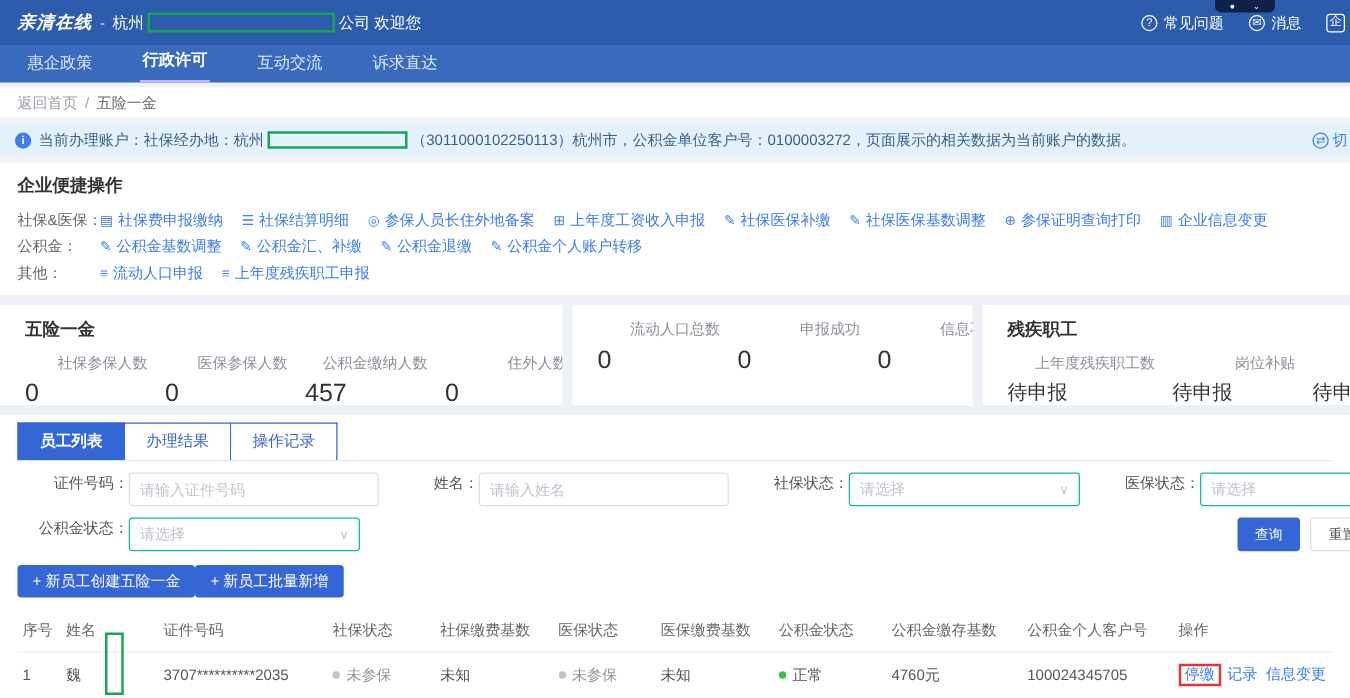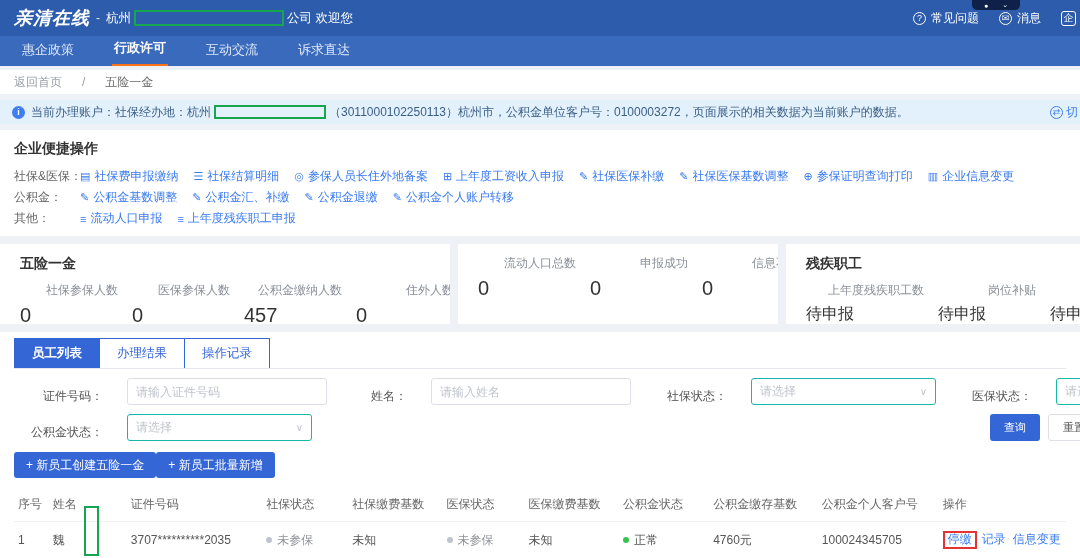--- a/index.html
+++ b/index.html
@@ -2,41 +2,41 @@
 <html><head>
 <meta charset="utf-8">
 <style>
   * { box-sizing: border-box; margin: 0; padding: 0; }
   html,body { width:1080px; height:558px; overflow:hidden; }
   body { background:#eef1f6; font-family:"Liberation Sans", sans-serif; font-size:12px; color:#333; position:relative; }
   a { text-decoration:none; }
 
   
   .topbar { height:36px; background:#2c5cab; display:flex; align-items:center; padding:0 14px; color:#fff; position:relative; }
-  .logo { font-size:18px; font-weight:bold; font-style:italic; letter-spacing:1px; white-space:nowrap; }
+  .logo { font-size:14px; font-weight:bold; font-style:italic; letter-spacing:1px; white-space:nowrap; }
   .tb-dash { margin:0 6px; opacity:.85; }
   .tb-text { font-size:12.5px; white-space:nowrap; }
   .green-box { display:inline-block; border:2px solid #17a552; height:16px; vertical-align:middle; }
   .gb-header { width:150px; margin:0 3px; }
   .topbar-right { margin-left:auto; display:flex; align-items:center; gap:20px; font-size:12px; }
   .tb-link { display:flex; align-items:center; gap:5px; cursor:pointer; white-space:nowrap; }
   .circ-icon { width:13px; height:13px; border:1px solid #fff; border-radius:50%; display:inline-flex; align-items:center; justify-content:center; font-size:9px; line-height:1; }
   .sq-icon { width:15px; height:15px; border:1px solid #fff; border-radius:3px; display:inline-flex; align-items:center; justify-content:center; font-size:10px; line-height:1; }
   .corner-ent { margin-right:-10px; }
 
   
   .overlay-widget { position:absolute; top:0; right:60px; height:10px; background:#0f2148; border-radius:0 0 5px 5px; display:flex; align-items:center; gap:14px; padding:0 12px; color:#fff; font-size:7px; z-index:20; }
 
   
   .navbar { height:30px; background:#3a6abc; display:flex; align-items:flex-end; padding:0 20px; gap:36px; color:#dfe8fa; }
   .nav-item { font-size:13px; padding:0 2px 7px; cursor:pointer; white-space:nowrap; }
-  .nav-item.active { color:#fff; font-weight:bold; border-bottom:2px solid #f97316; }
-
-  
-  .crumbbar { background:#fff; height:24px; margin-top:4px; display:flex; align-items:center; padding:0 14px; color:#9aa0a8; font-size:12px; gap:20px; }
+  .nav-item.active { color:#fff; font-weight:bold; border-bottom:2px solid #c4b5fd; }
+
+  
+  .crumbbar { background:#fff; height:24px; margin-top:4px; display:flex; align-items:center; padding:0 14px; color:#9aa0a8; font-size:12px; gap:6px; }
   .crumb-back { cursor:pointer; }
   .crumb-cur { color:#666; }
 
   
   .notice { margin-top:6px; background:#e3f1fd; height:24px; display:flex; align-items:center; padding:0 12px; color:#3c5e86; font-size:12px; position:relative; white-space:nowrap; overflow:hidden; }
   .notice-icon { flex:0 0 13px; width:13px; height:13px; border-radius:50%; background:#3f7ef0; color:#fff; font-size:9px; font-weight:bold; display:inline-flex; align-items:center; justify-content:center; margin-right:6px; }
   .gb-notice { width:112px; height:14px; margin:0 3px; flex-shrink:0; }
   .notice-action { position:absolute; right:2px; top:0; height:24px; display:flex; align-items:center; gap:3px; color:#3f7ef0; background:#e3f1fd; padding-left:4px; cursor:pointer; }
 
   
@@ -63,21 +63,21 @@
   .metric .mv.pending { font-size:16px; }
 
   
   .main-card { margin-top:8px; padding:6px 14px 0; height:240px; position:relative; overflow:visible; }
   .emp-tabs { display:flex; border-bottom:1px solid #e4e7ee; }
   .emp-tab { border:1px solid #3566d6; border-bottom:none; padding:6px 17px; color:#3566d6; font-size:12.5px; cursor:pointer; background:#fff; white-space:nowrap; }
   .emp-tab + .emp-tab { border-left:none; }
   .emp-tab.active { background:#3566d6; color:#fff; font-weight:bold; }
 
   .f-row { display:flex; align-items:center; margin-top:9px; position:relative; }
-  .fg { display:flex; align-items:flex-end; flex-shrink:0;gap:24px; }
+  .fg { display:flex; align-items:flex-start; flex-shrink:0; }
   .f-label { color:#555; text-align:right; white-space:nowrap; }
   .f-input { height:27px; border:1px solid #dcdfe6; border-radius:3px; padding:0 8px; font-size:12px; width:200px; color:#333; font-family:inherit; outline:none; }
   .f-input::placeholder { color:#c0c4cc; }
   .f-select { height:27px; border:1px solid #14b8a6; border-radius:3px; padding:0 8px; width:185px; display:flex; align-items:center; justify-content:space-between; color:#c0c4cc; cursor:pointer; background:#fff; }
   .f-select .chev { color:#c0c4cc; font-size:10px; }
   .f-actions { position:absolute; right:-34px; top:0; display:flex; gap:8px; }
   .btn { height:27px; border-radius:3px; font-size:11px; padding:0 14px; cursor:pointer; font-family:inherit; white-space:nowrap; }
   .btn-query { background:#3566d6; color:#fff; border:none; }
   .btn-reset { background:#fff; color:#555; border:1px solid #dcdfe6; }
 

